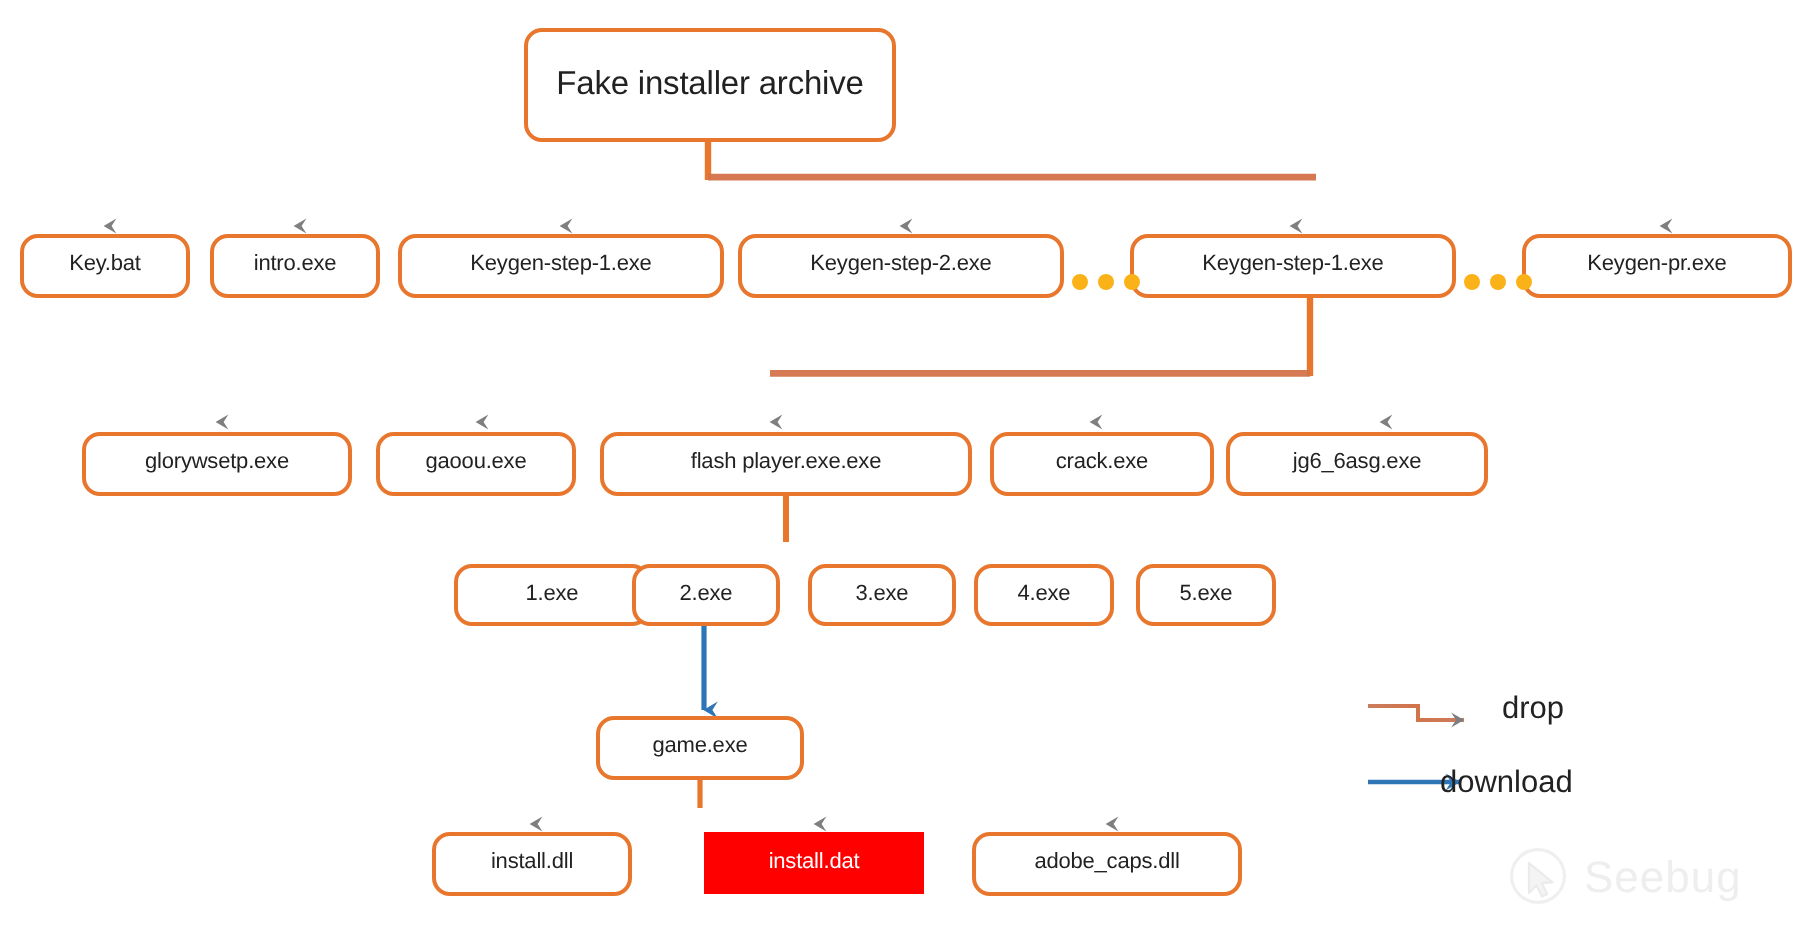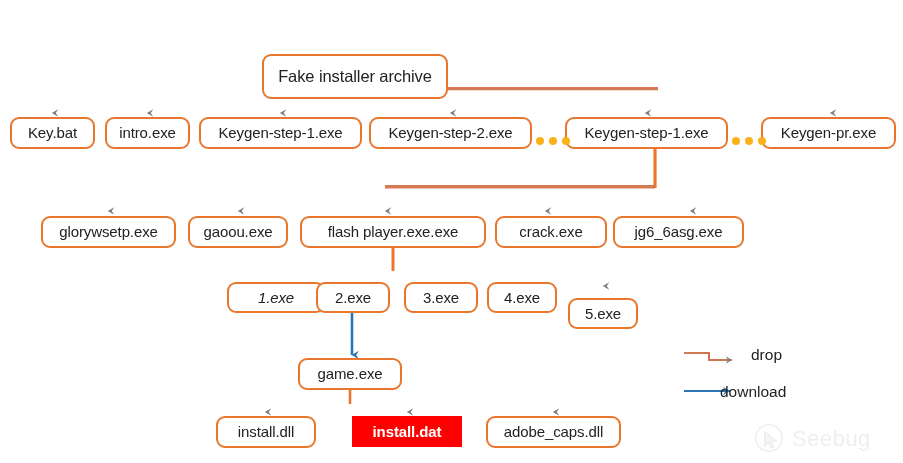--- a/index.html
+++ b/index.html
@@ -29,21 +29,21 @@
   .node {
     position: absolute;
     box-sizing: border-box;
     display: flex;
     align-items: center;
     justify-content: center;
     background: #ffffff;
     border: 2px solid #E8762C;
     border-radius: 9px;
     color: #222222;
-    font-size: 15px;
+    font-size: 11px;
     line-height: 1;
     white-space: nowrap;
     letter-spacing: -0.1px;
     z-index: 3;
   }
   .node.danger {
     background: #FF0000;
     border: 2px solid #FF0000;
     border-radius: 0;
     color: #FFFFFF;
@@ -188,21 +188,21 @@
     </g>
 
     <g>
       <path d="M684,353 L709,353 L709,360 L732,360" stroke="url(#gBusC)" stroke-width="2.0" fill="none" marker-end="url(#arrGrayR)"></path>
     </g>
     <g>
       <path d="M684,391 L730,391" stroke="#2E75B6" stroke-width="2.2" fill="none" marker-end="url(#arrBlueR)"></path>
     </g>
   </svg>
 
-  <div class="node" style="left:262px; top:14px; width:186px; height:45px; font-size:16.5px;margin-top:40px;">
+  <div class="node" style="left:262px; top:14px; width:186px; height:57px; font-size:16.5px;">
     <span class="label">Fake installer archive</span>
   </div>
 
   <div class="node" style="left:10px; top:117px; width:85px; height:32px;">
     <span class="label">Key.bat</span>
   </div>
   <div class="node" style="left:105px; top:117px; width:85px; height:32px;">
     <span class="label">intro.exe</span>
   </div>
   <div class="node" style="left:199px; top:117px; width:163px; height:32px;">
@@ -238,44 +238,44 @@
   <div class="node" style="left:300px; top:216px; width:186px; height:32px;">
     <span class="label">flash player.exe.exe</span>
   </div>
   <div class="node" style="left:495px; top:216px; width:112px; height:32px;">
     <span class="label">crack.exe</span>
   </div>
   <div class="node" style="left:613px; top:216px; width:131px; height:32px;">
     <span class="label">jg6_6asg.exe</span>
   </div>
 
-  <div class="node" style="left:227px; top:282px; width:98px; height:31px;font-style:italic;">
+  <div class="node" style="left:227px; top:282px; width:98px; height:31px;">
     <span class="label">1.exe</span>
   </div>
   <div class="node" style="left:316px; top:282px; width:74px; height:31px;">
     <span class="label">2.exe</span>
   </div>
   <div class="node" style="left:404px; top:282px; width:74px; height:31px;">
     <span class="label">3.exe</span>
   </div>
   <div class="node" style="left:487px; top:282px; width:70px; height:31px;">
     <span class="label">4.exe</span>
   </div>
-  <div class="node" style="left:568px; top:282px; width:70px; height:31px;margin-top:16px;">
+  <div class="node" style="left:568px; top:282px; width:70px; height:31px;">
     <span class="label">5.exe</span>
   </div>
 
   <div class="node" style="left:216px; top:416px; width:100px; height:32px;">
     <span class="label">install.dll</span>
   </div>
 
   <div class="node" style="left:298px; top:358px; width:104px; height:32px;">
     <span class="label">game.exe</span>
   </div>
-  <div class="node danger" style="left:352px; top:416px; width:110px; height:31px;font-weight:bold;">
+  <div class="node danger" style="left:352px; top:416px; width:110px; height:31px;">
     <span class="label">install.dat</span>
   </div>
   <div class="node" style="left:486px; top:416px; width:135px; height:32px;">
     <span class="label">adobe_caps.dll</span>
   </div>
 
   <div class="legend" style="left:0; top:0; width:903px; height:463px;">
     <div class="legend-row" style="left:741px; top:346px;">
       <span class="legend-text">drop</span>
     </div>

